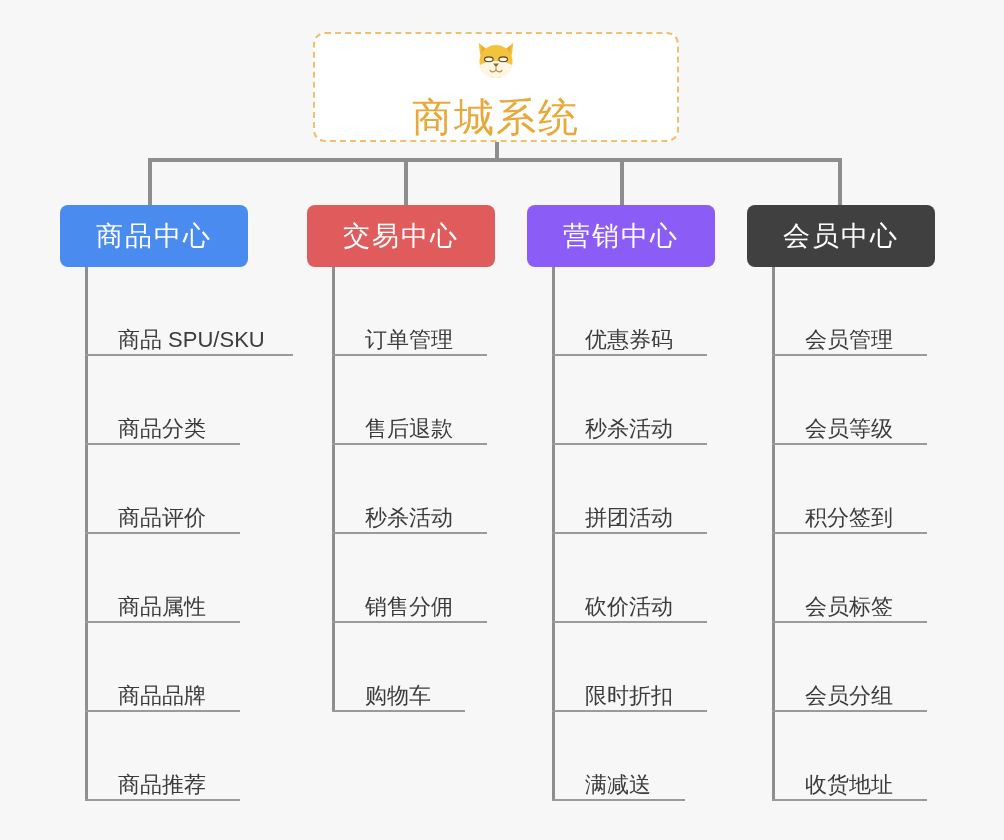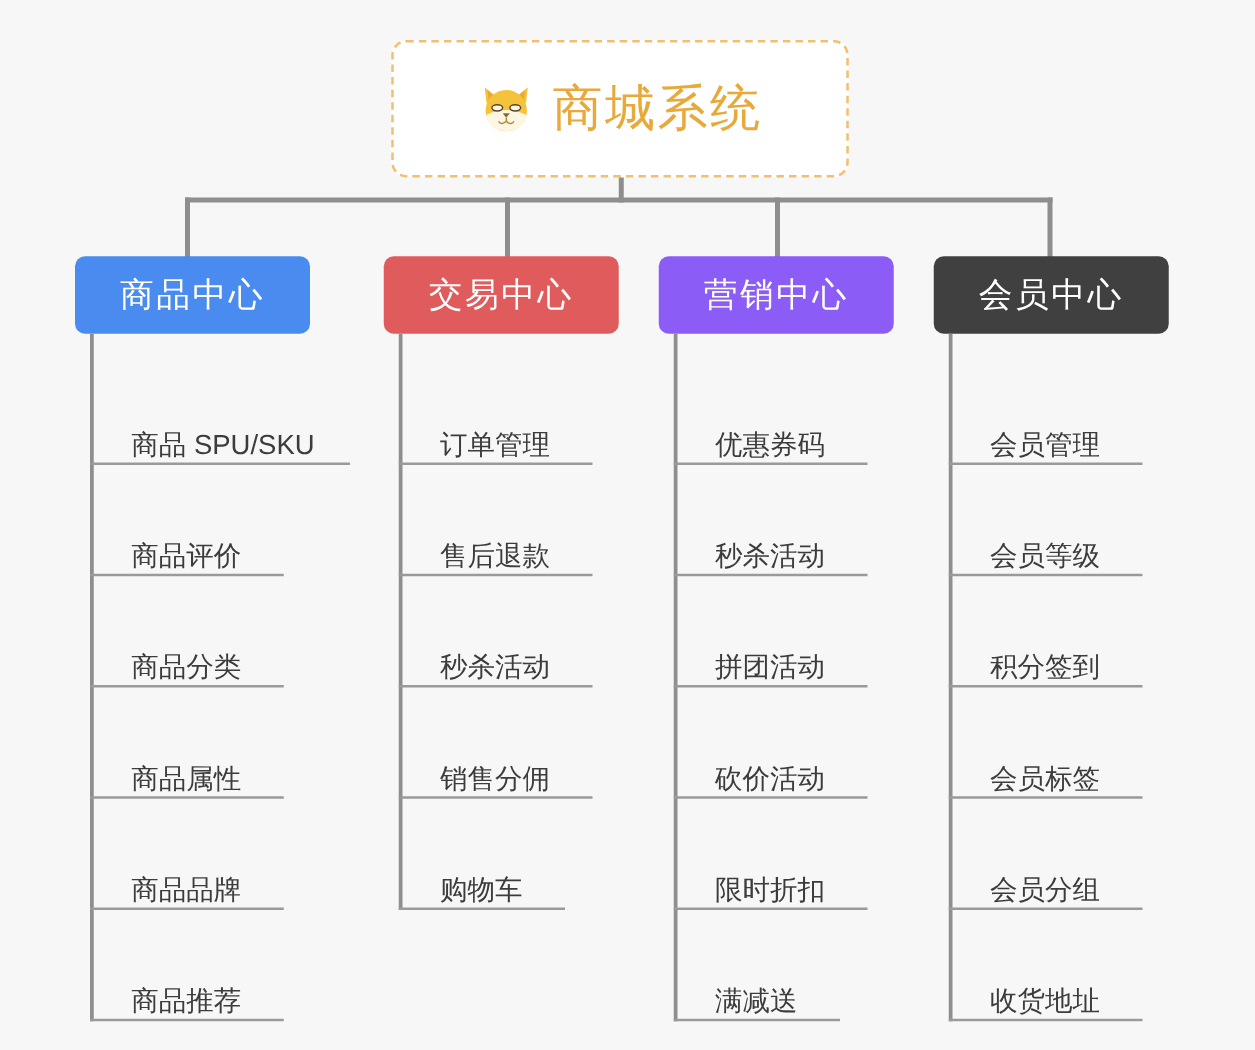--- a/index.html
+++ b/index.html
@@ -27,20 +27,21 @@
     width: 366px;
     height: 110px;
     background: #ffffff;
     border: 2px dashed #f0c070;
     border-radius: 12px;
     box-sizing: border-box;
     display: flex;
     align-items: center;
     justify-content: center;
     gap: 14px;
+    flex-direction: column;
   }
   .root-title {
     font-size: 40px;
     color: #e8a93a;
     letter-spacing: 2px;
     line-height: 1;
     white-space: nowrap;
   }
   .shiba-icon {
     width: 46px;
@@ -84,23 +85,23 @@
     display: flex;
     align-items: center;
     justify-content: center;
     color: #ffffff;
     font-size: 27px;
     letter-spacing: 2px;
     box-sizing: border-box;
   }
   .leaf-list {
     position: relative;
-    margin-left: 12px;
+    margin-left: 25px;
     border-left: 3px solid #8e8e8e;
-    padding-top: 16px;
+    padding-top: 0;
   }
   .leaf {
     position: relative;
     height: 89px;
     box-sizing: border-box;
     display: flex;
     align-items: flex-end;
     padding-left: 30px;
   }
   .leaf-label {
@@ -153,25 +154,25 @@
   <div class="col" id="col-0" style="left: 60px;">
     <div class="cat-box" style="background: rgb(74, 139, 240);">
       <span>商品中心</span>
     </div>
     <div class="leaf-list">
       <div class="leaf">
         <span class="leaf-label">商品 SPU/SKU</span>
         <span class="leaf-rule" style="width: 208px;"></span>
       </div>
       <div class="leaf">
+        <span class="leaf-label">商品分类</span>
+        <span class="leaf-rule" style="width: 155px;"></span>
+      </div>
+      <div class="leaf">
         <span class="leaf-label">商品评价</span>
-        <span class="leaf-rule" style="width: 155px;"></span>
-      </div>
-      <div class="leaf">
-        <span class="leaf-label">商品分类</span>
         <span class="leaf-rule" style="width: 155px;"></span>
       </div>
       <div class="leaf">
         <span class="leaf-label">商品属性</span>
         <span class="leaf-rule" style="width: 155px;"></span>
       </div>
       <div class="leaf">
         <span class="leaf-label">商品品牌</span>
         <span class="leaf-rule" style="width: 155px;"></span>
       </div>

